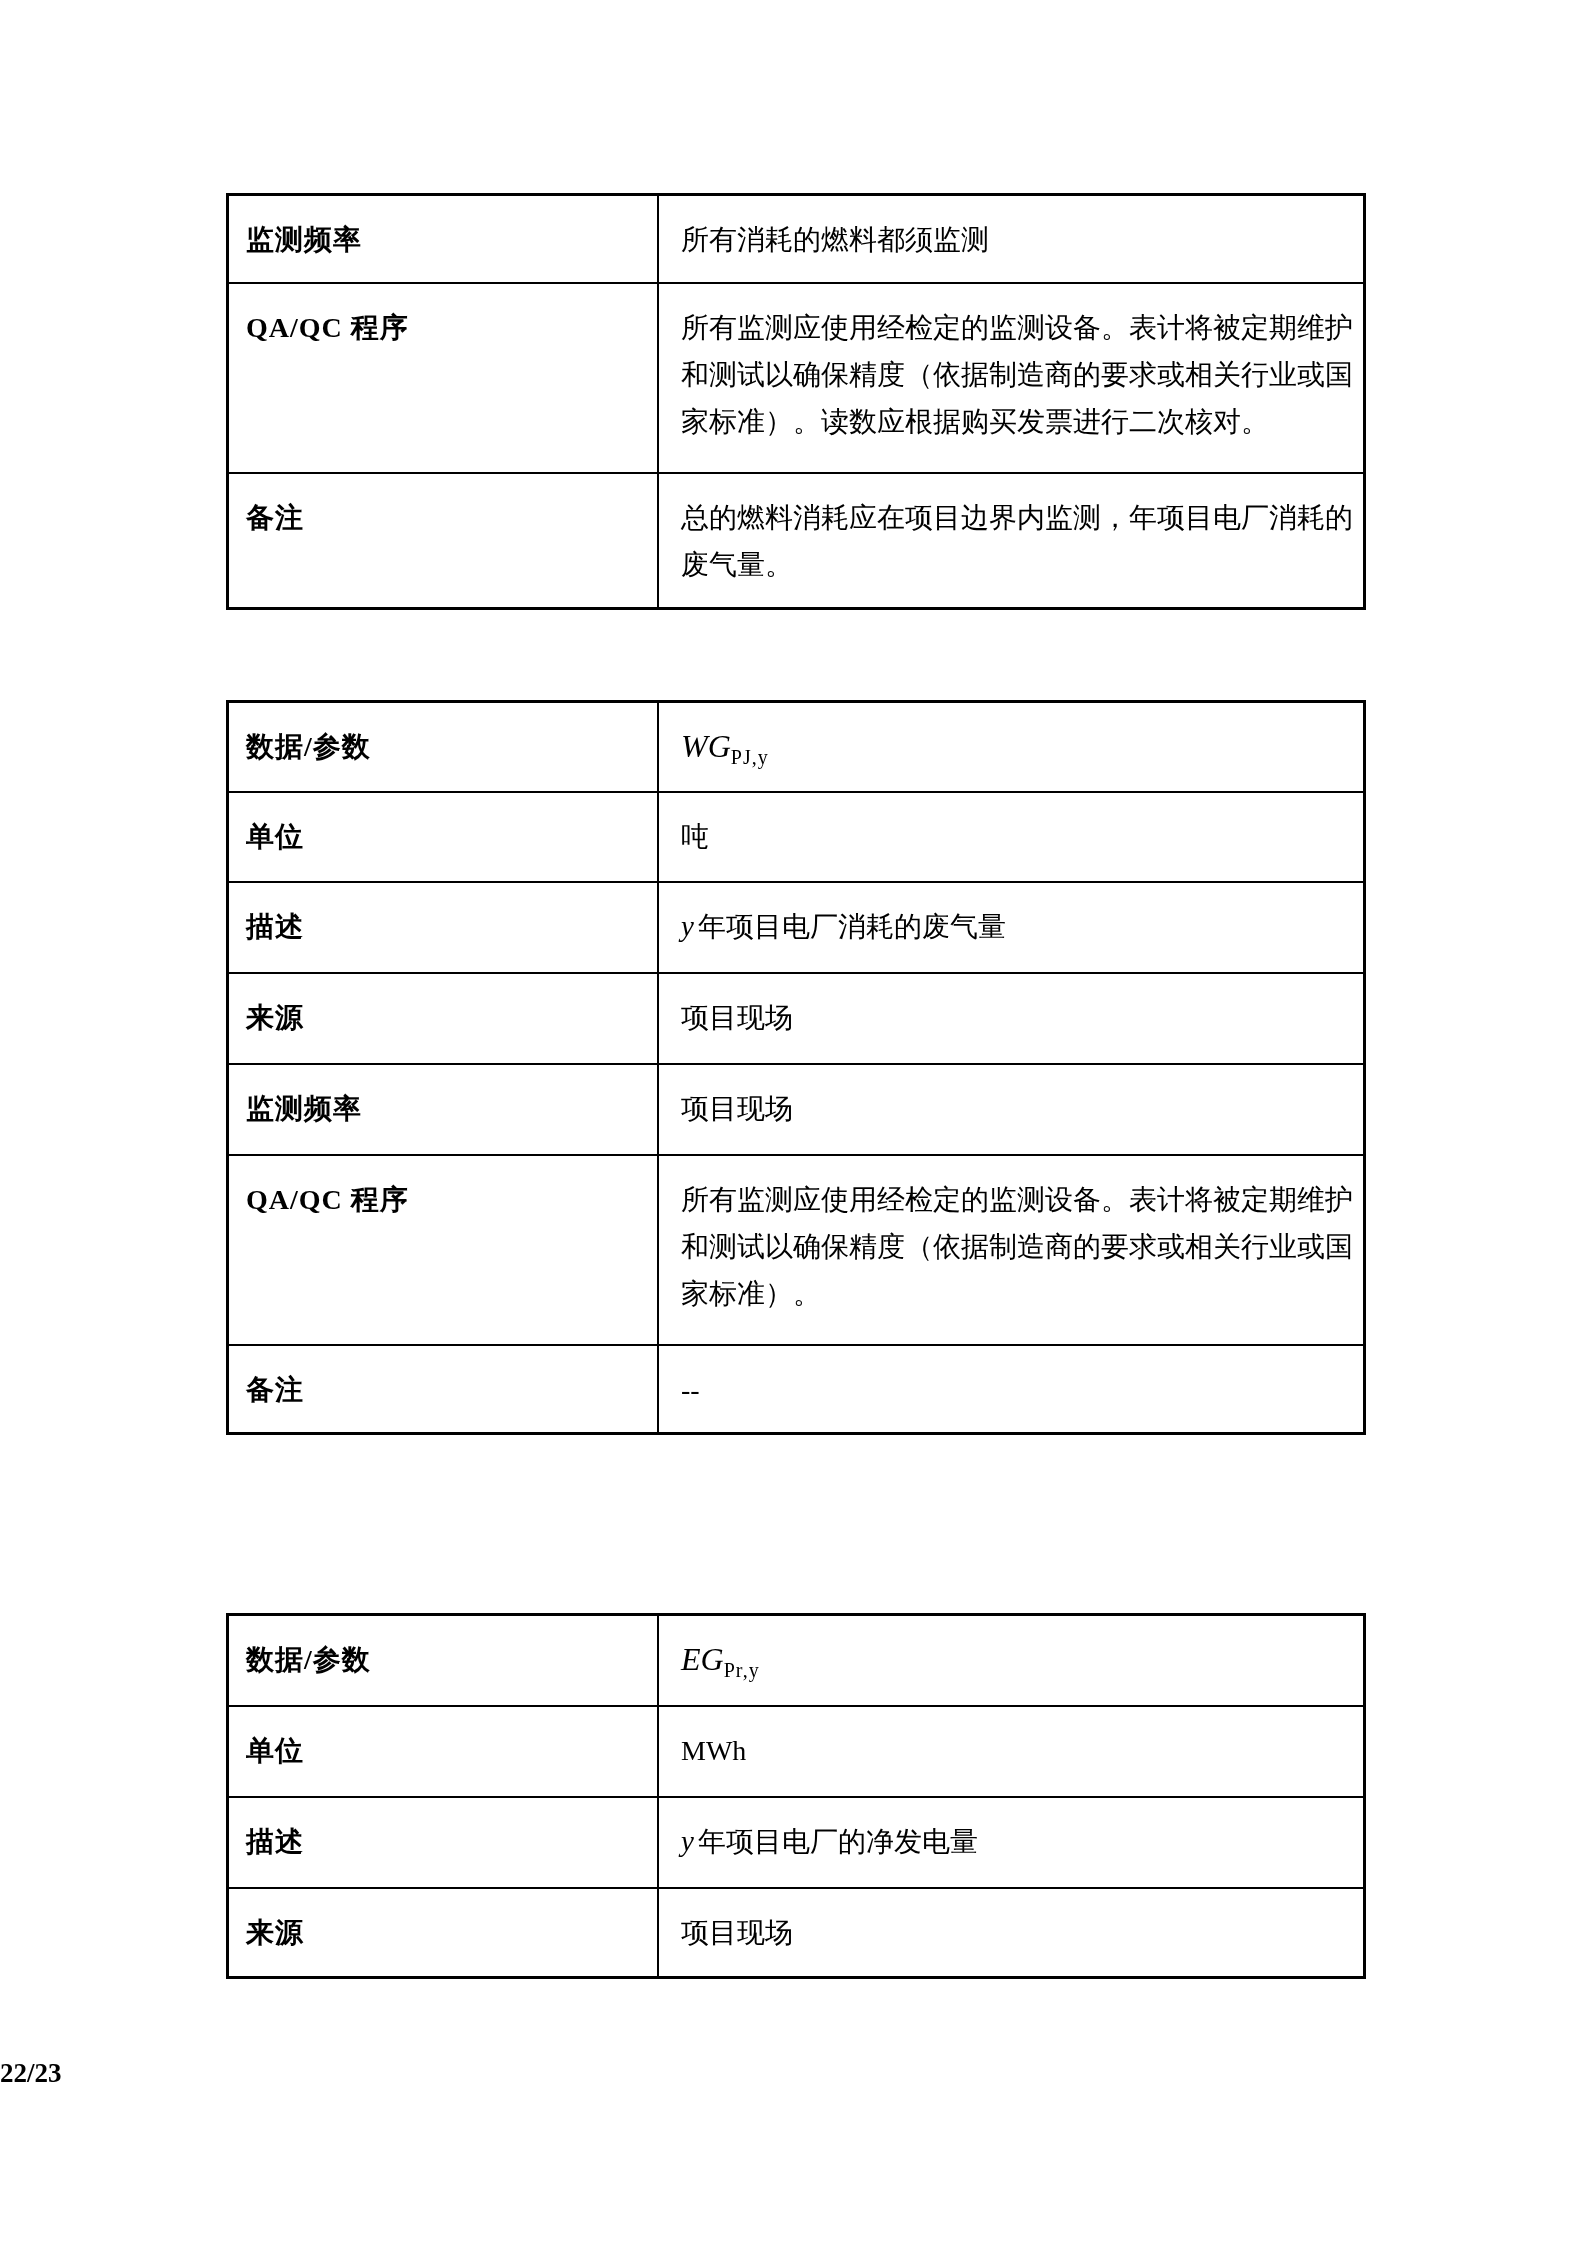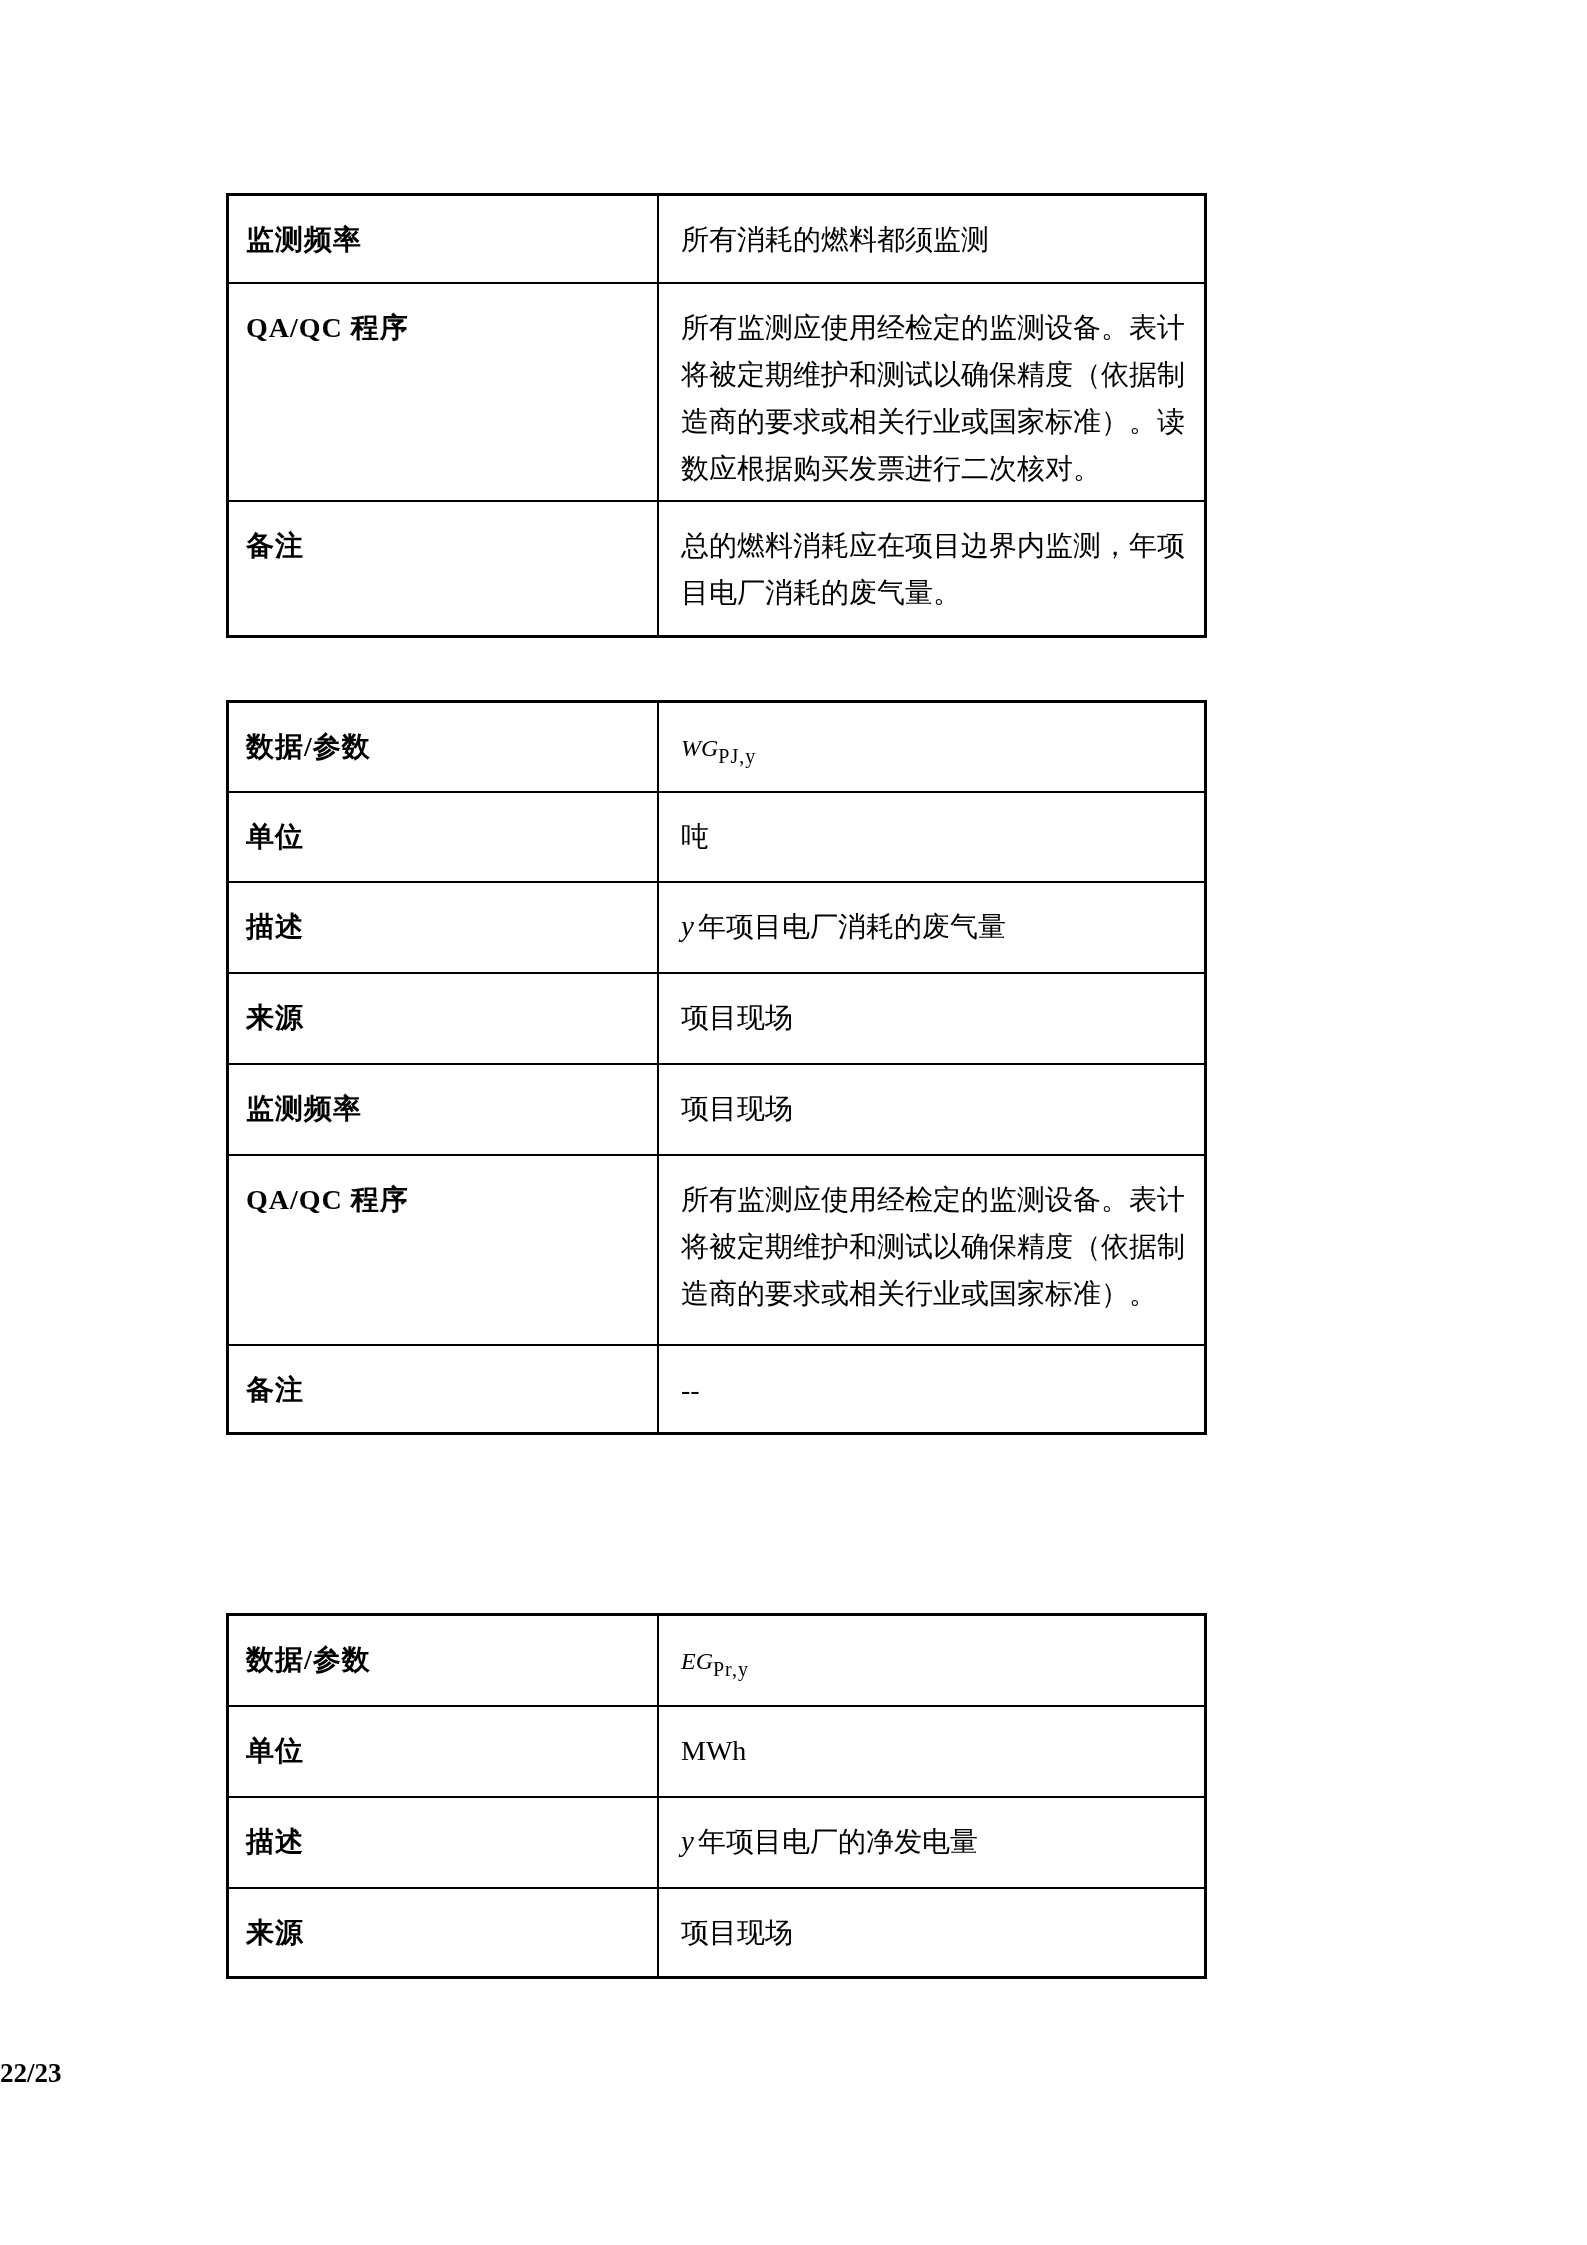--- a/index.html
+++ b/index.html
@@ -18,21 +18,21 @@
     position: absolute;
     left: 0; top: 0;
     width: 1587px;
     height: 2245px;
     background: #ffffff;
     overflow: hidden;
   }
   table.param-table {
     position: absolute;
     left: 226px;
-    width: 981px;
+    width: 1140px;
     border-collapse: collapse;
     table-layout: fixed;
     border: 3px solid #000000;
   }
   table.param-table td {
     border: 2px solid #000000;
     vertical-align: top;
     font-size: 28px;
     line-height: 47px;
     padding-top: 20px;
@@ -48,21 +48,21 @@
   }
   td.cell-value {
     padding-left: 22px;
     padding-right: 8px;
   }
   .tbl-1 { top: 193px; }
   .tbl-2 { top: 700px; }
   .tbl-3 { top: 1613px; }
   .formula-main {
     font-style: italic;
-    font-size: 24px;
+    font-size: 32px;
   }
   sub.formula-sub {
     font-size: 20px;
     vertical-align: sub;
     letter-spacing: 1px;
     text-align: center;
   }
   .italic-var {
     font-style: italic;
     font-size: 29px;

